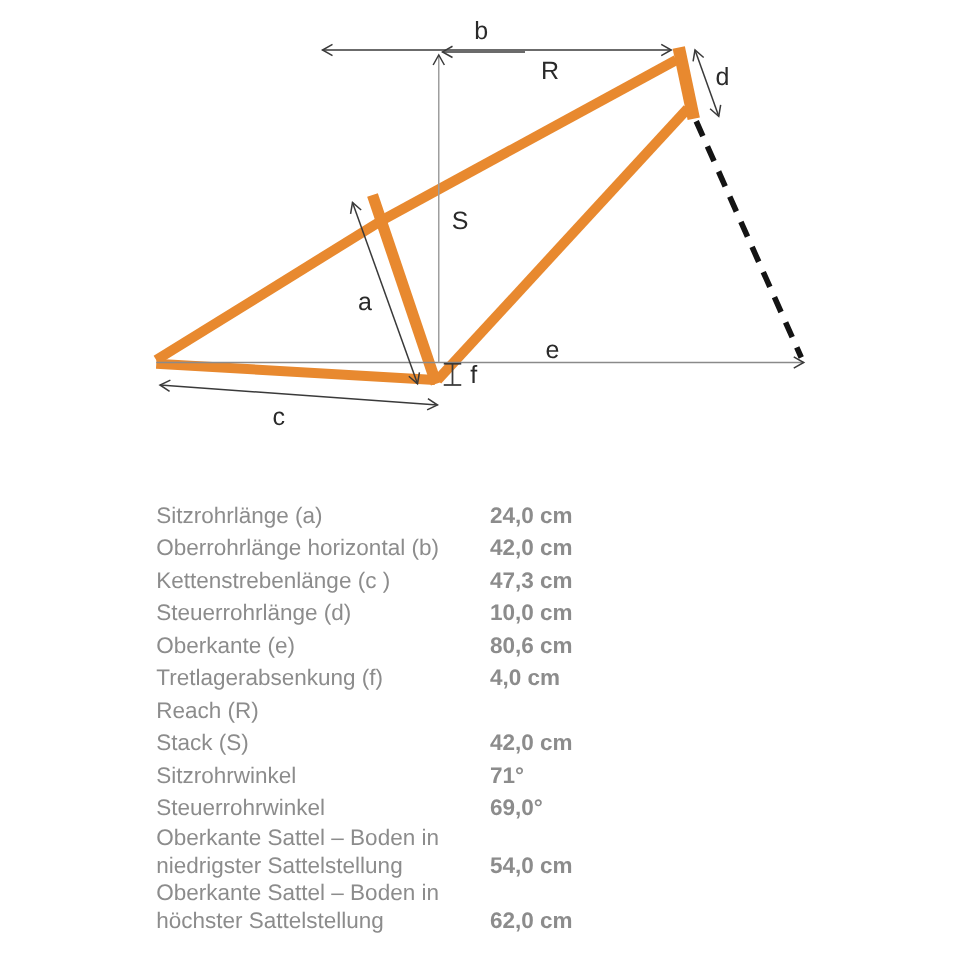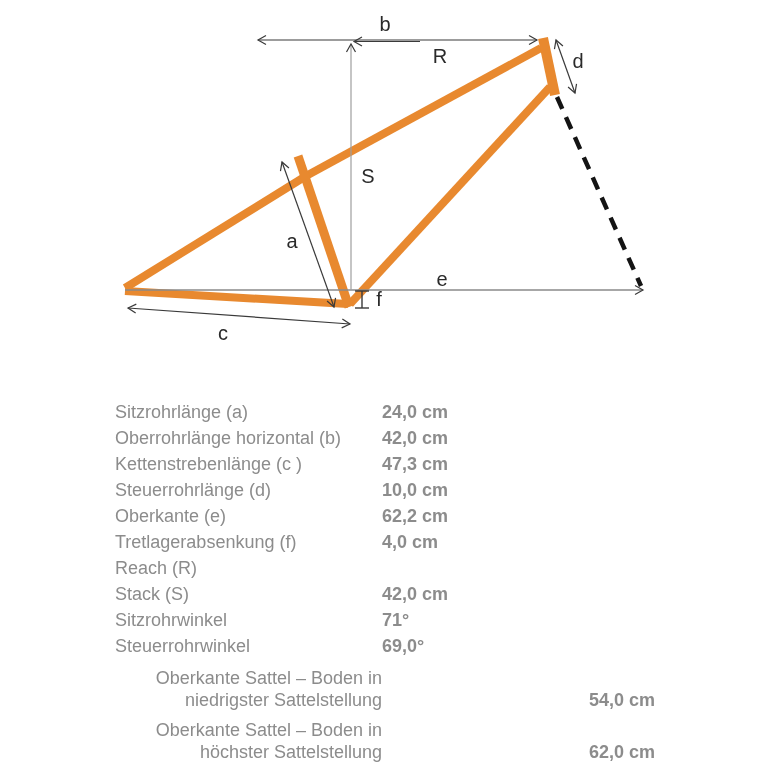--- a/index.html
+++ b/index.html
@@ -11,27 +11,27 @@
   .dim-line{stroke:#3a3a3a;stroke-width:1.2;fill:none;}
   .dim-line-gray{stroke:#8a8a8a;stroke-width:1.3;fill:none;}
   .stack-line{stroke:#9e9e9e;stroke-width:1.2;fill:none;}
   .tube{fill:none;stroke-linecap:butt;}
   .dashed-fork{stroke:#141414;stroke-width:4.5;stroke-dasharray:13 9;fill:none;}
   .dim-label{
     font-family:"Liberation Sans",sans-serif;font-size:20px;fill:#2a2a2a;
     text-anchor:middle;
   }
   .spec-table{
-    position:absolute;left:115px;top:399px;width:540px;
+    position:absolute;left:125px;top:399px;width:540px;
     color:#8c8c8c;font-size:18px;
   }
   .row{display:flex;align-items:flex-end;line-height:26px;}
   .row .label{width:267px;}
   .row .value{flex:1;white-space:nowrap;font-weight:bold;}
-  .row.multiline{line-height:22px;margin-top:8px;text-align:right;}
+  .row.multiline{line-height:22px;}
 </style>
 </head>
 <body>
 
 <div class="stage">
 
   <svg class="diagram" width="768" height="392" viewBox="0 0 768 392">
     <defs>
       <marker id="arr" markerWidth="16" markerHeight="16" refX="11" refY="7" orient="auto-start-reverse" markerUnits="userSpaceOnUse">
         <path d="M3,2.5 L11,7 L3,11.5" fill="none" stroke="#3a3a3a" stroke-width="1.2"></path>
@@ -84,21 +84,21 @@
     <div class="row">
       <div class="label">Kettenstrebenlänge (c )</div>
       <div class="value">47,3 cm</div>
     </div>
     <div class="row">
       <div class="label">Steuerrohrlänge (d)</div>
       <div class="value">10,0 cm</div>
     </div>
     <div class="row">
       <div class="label">Oberkante (e)</div>
-      <div class="value">62,2 cm</div>
+      <div class="value">80,6 cm</div>
     </div>
     <div class="row">
       <div class="label">Tretlagerabsenkung (f)</div>
       <div class="value">4,0 cm</div>
     </div>
     <div class="row">
       <div class="label">Reach (R)</div>
     </div>
     <div class="row">
       <div class="label">Stack (S)</div>

